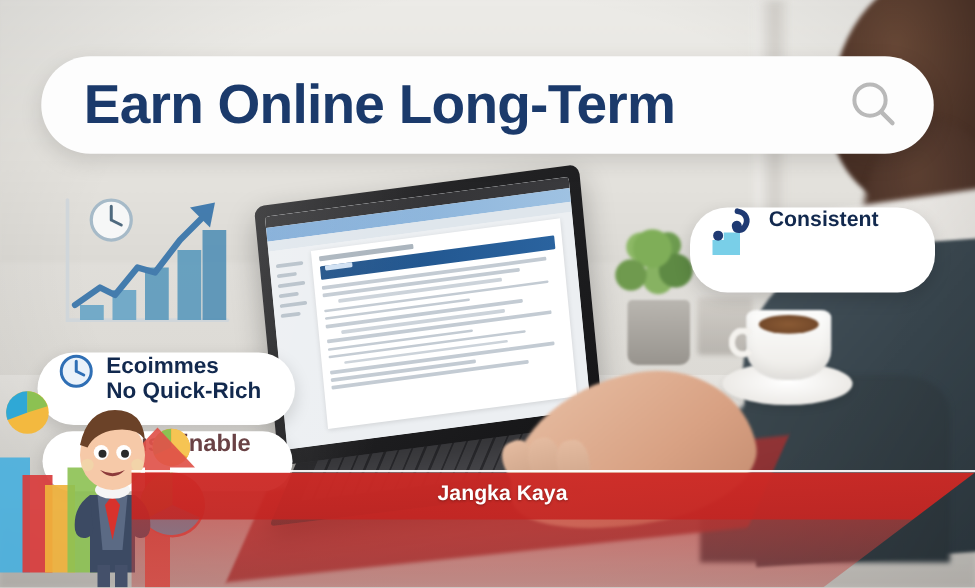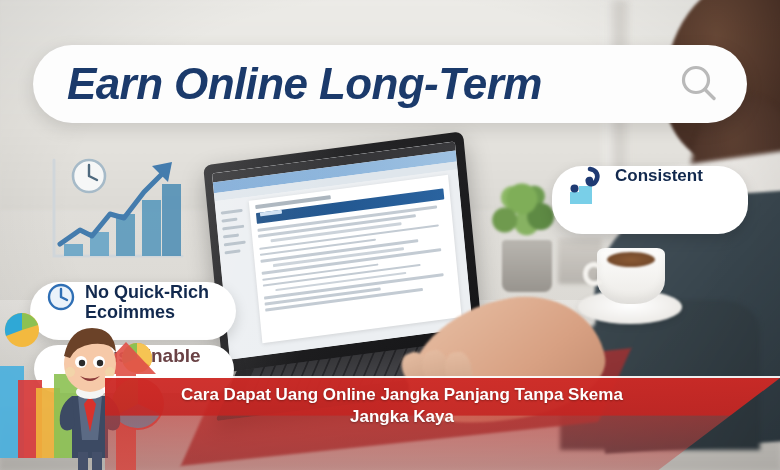--- a/index.html
+++ b/index.html
@@ -213,21 +213,21 @@
   }
   
   .hero-pill{
     position:absolute; left:33px; top:45px; width:714px; height:78px;
     background:#fdfdfd; border-radius:39px;
     box-shadow:0 6px 18px rgba(0,0,0,.13);
     display:flex; align-items:center; padding:0 26px 0 34px;
   }
   .hero-title{
     flex:1;
-    font-size:44px; font-weight:bold; font-style:italic;
+    font-size:44px; font-weight:bold; 
     color:#1b3a6b; letter-spacing:-.6px; line-height:1;
     white-space:nowrap;
   }
   .hero-search{ width:44px; height:44px; flex:0 0 44px; }
 
   
   .badge{
     position:absolute; background:#fff; border-radius:30px;
     box-shadow:0 5px 14px rgba(0,0,0,.15);
     display:flex; align-items:flex-start; gap:9px;
@@ -381,22 +381,22 @@
       <div>Consistent</div>
     </div>
   </div>
 
   <div class="badge" id="badge-noquick">
     <svg width="30" height="30" viewBox="0 0 30 30">
       <circle cx="15" cy="15" r="12" fill="#eaf2fa" stroke="#2f6fb5" stroke-width="2.4"></circle>
       <path d="M15 15 L15 7 M15 15 L21 18" stroke="#2f6fb5" stroke-width="2.4" stroke-linecap="round"></path>
     </svg>
     <div class="badge-text">
+      <div>Ecoimmes</div>
       <div>No Quick-Rich</div>
-      <div>Ecoimmes</div>
     </div>
   </div>
 
   <div class="badge" id="badge-sustainable">
     <div class="badge-text">Sustainable</div>
   </div>
 
   <svg style="position:absolute;left:119px;top:340px;width:36px;height:36px" viewBox="0 0 36 36">
     <circle cx="18" cy="18" r="15" fill="#f0a13c"></circle>
     <path d="M18 18 L18 3 A15 15 0 0 0 4.5 24 Z" fill="#8cc152"></path>
@@ -446,18 +446,17 @@
       <path d="M80 84 q10 10 20 0 q-10 5 -20 0 Z" fill="#8c3a3a"></path>
       <circle cx="70" cy="80" r="5" fill="#eda" opacity=".55"></circle>
       <circle cx="110" cy="80" r="5" fill="#eda" opacity=".55"></circle>
     </g>
   </svg>
 
   <div class="banner">
     <div class="banner-shape"></div>
     <div class="banner-top-line"></div>
     <div class="banner-text">
-      <div>Cara Dapat Uang Online Jangka Panjang Tanpa Skema</div>
       <div>Jangka Kaya</div>
     </div>
   </div>
 
 </div>
 
 </body></html>

